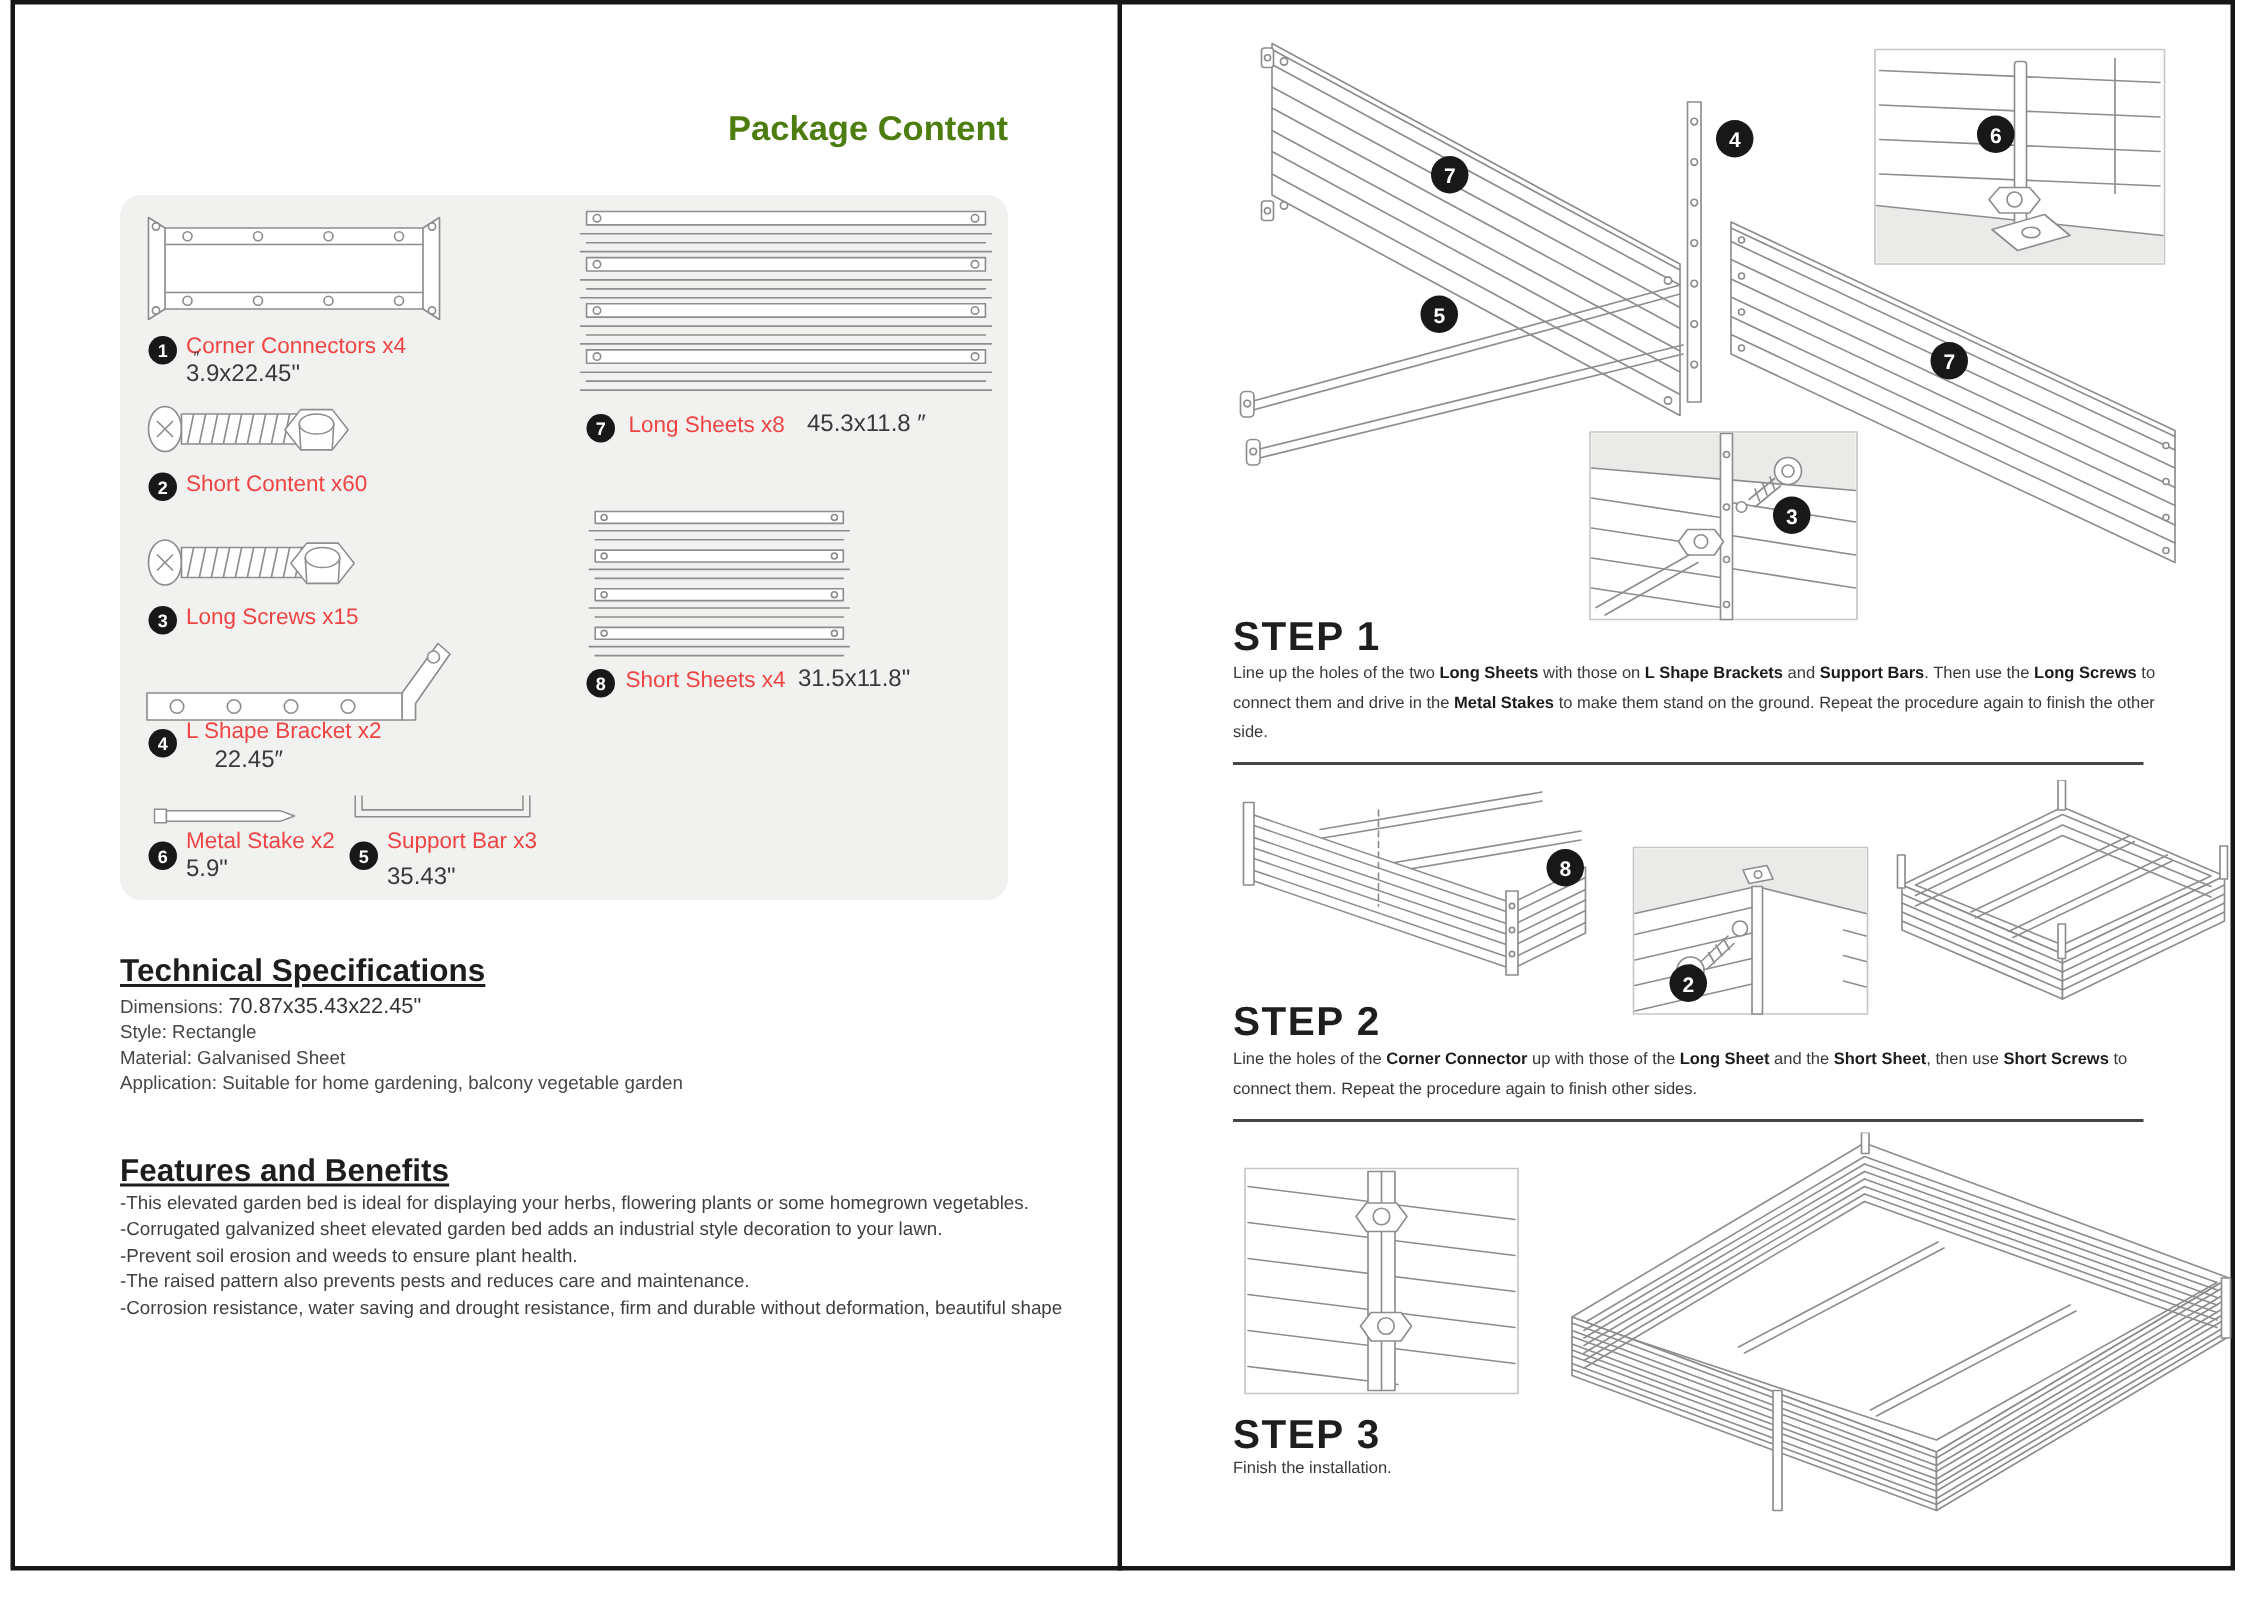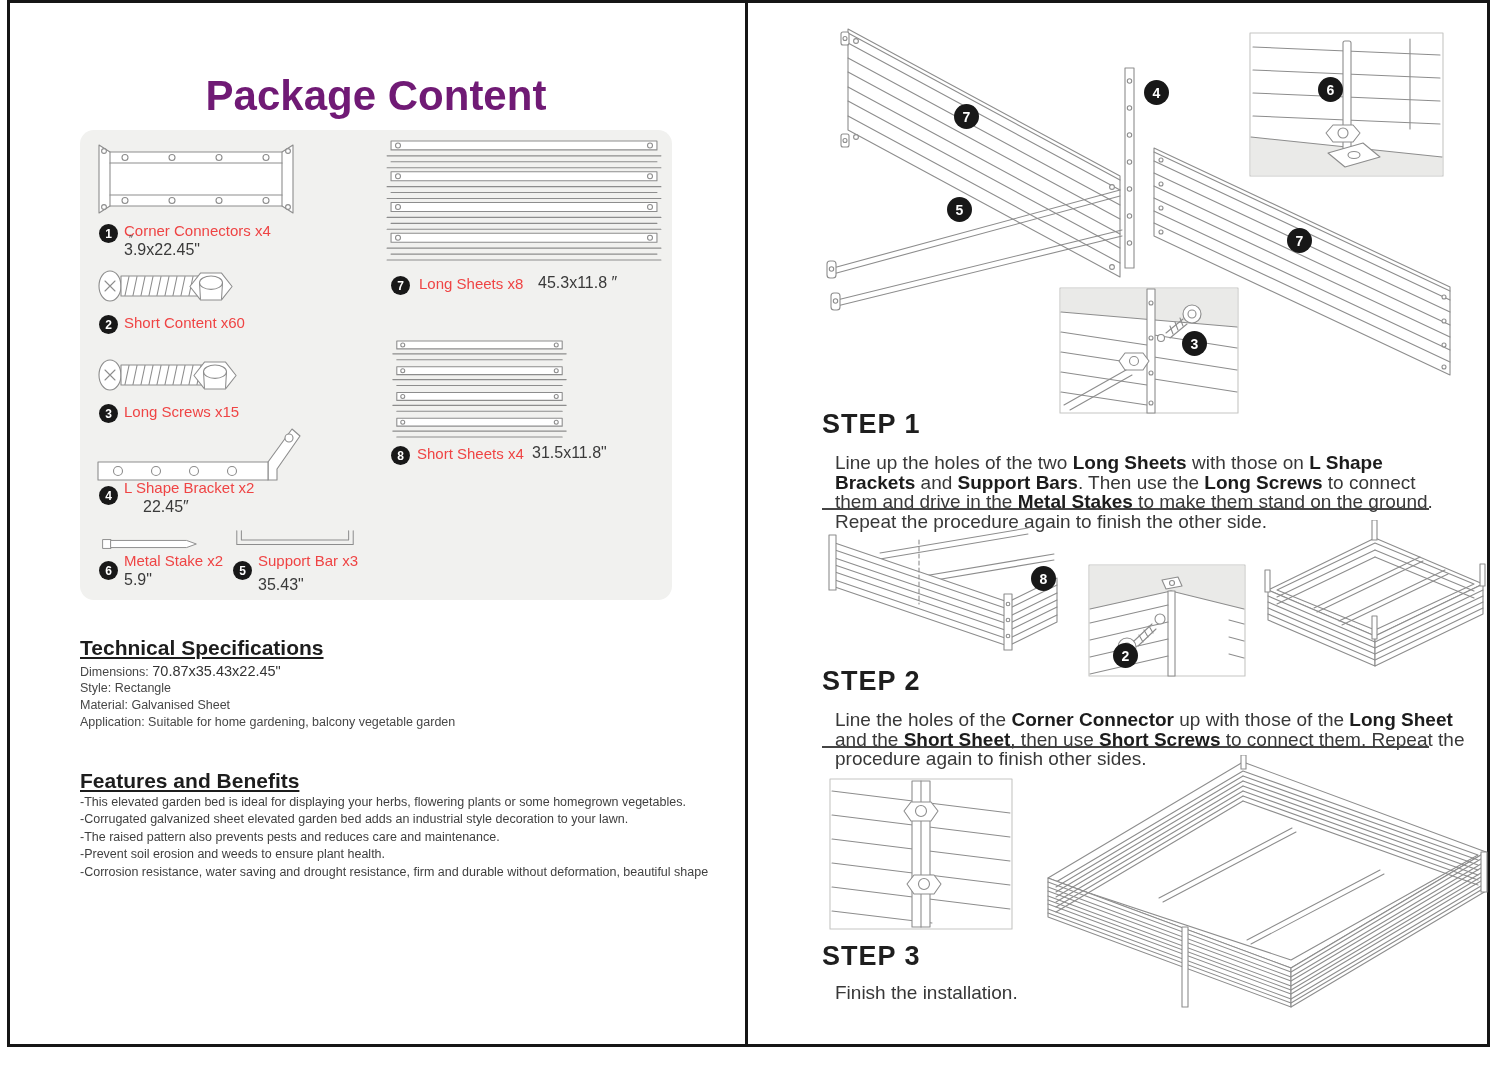--- a/index.html
+++ b/index.html
@@ -1,34 +1,34 @@
 <!DOCTYPE html>
 <html><head>
 <meta charset="utf-8">
 <style>
   html,body{margin:0;padding:0;background:#ffffff;}
   .page{position:relative;width:1500px;height:1065px;background:#ffffff;overflow:hidden;
         font-family:"Liberation Sans", sans-serif;color:#333;}
   .abs{position:absolute;}
   .frame{left:7px;top:0;width:1483px;height:1047px;border:3px solid #161616;box-sizing:border-box;}
   .vdivider{left:745px;top:0;width:3px;height:1047px;background:#161616;}
-  .page-title{left:80px;top:72px;width:592px;text-align:center;font-size:42px;font-weight:bold;color:#701a75;}
+  .page-title{left:80px;top:72px;width:592px;text-align:right;font-size:23px;font-weight:bold;color:#4d7c0f;}
   .panel{left:80px;top:130px;width:592px;height:470px;background:#f1f1ef;border-radius:14px;}
   .badge{background:#181818;color:#fff;border-radius:50%;display:flex;align-items:center;justify-content:center;font-weight:bold;}
   .badge.sm{width:19px;height:19px;font-size:12px;}
   .badge.lg{width:25px;height:25px;font-size:14px;}
   .item-name{font-size:15px;color:#ef4444;}
   .item-dim{font-size:16px;color:#3a3a3a;}
   .stray{font-size:11px;color:#3a3a3a;}
   .sec-title{font-size:21px;font-weight:bold;color:#1d1d1d;text-decoration:underline;}
   .spec-line{font-size:12.5px;color:#474747;}
   .spec-line .val{font-size:14.5px;color:#333;}
   .feat{font-size:12.5px;color:#3f3f3f;line-height:17.4px;width:640px;}
   .step-title{font-size:27px;font-weight:bold;color:#1e1e1e;letter-spacing:1px;}
-  .step-body{font-size:19px;color:#383838;line-height:19.5px;margin:13px;}
+  .step-body{font-size:11px;color:#383838;line-height:19.5px;margin:0;}
   .step-body b{color:#1c1c1c;}
   .hdivider{height:2px;background:#454545;}
   svg.draw *{stroke:#8d8d8d;stroke-width:1.1;fill:none;stroke-linejoin:round;stroke-linecap:round;}
   svg.draw .f{fill:#ffffff;}
   svg.draw .g{fill:#eaeae8;stroke:none;}
   svg.draw .box{stroke:#c6c6c4;}
   svg.draw .dash{stroke-dasharray:4 3;}
 </style>
 </head>
 <body>
@@ -203,22 +203,22 @@
     <span class="val">70.87x35.43x22.45"</span>
   </div>
   <div class="abs spec-line" style="left:80px;top:681px;">Style: Rectangle</div>
   <div class="abs spec-line" style="left:80px;top:698px;">Material: Galvanised Sheet</div>
   <div class="abs spec-line" style="left:80px;top:715px;">Application: Suitable for home gardening, balcony vegetable garden</div>
 
   <div class="abs sec-title" style="left:80px;top:769px;">Features and Benefits</div>
   <div class="abs feat" style="left:80px;top:794px;">
     <div>-This elevated garden bed is ideal for displaying your herbs, flowering plants or some homegrown vegetables.</div>
     <div>-Corrugated galvanized sheet elevated garden bed adds an industrial style decoration to your lawn.</div>
+    <div>-Prevent soil erosion and weeds to ensure plant health.</div>
     <div>-The raised pattern also prevents pests and reduces care and maintenance.</div>
-    <div>-Prevent soil erosion and weeds to ensure plant health.</div>
     <div>-Corrosion resistance, water saving and drought resistance, firm and durable without deformation, beautiful shape</div>
   </div>
 
   <svg class="abs draw" style="left:820px;top:15px;" width="660" height="400" viewBox="0 0 660 400">
 
     <polygon class="f" points="28,14 300,161 300,262 28,115"></polygon>
     <line x1="28" y1="18" x2="300" y2="165"></line>
     <line x1="28" y1="28" x2="300" y2="175"></line>
       <line x1="28" y1="43" x2="300" y2="190"></line>
       <line x1="28" y1="57" x2="300" y2="204"></line>

